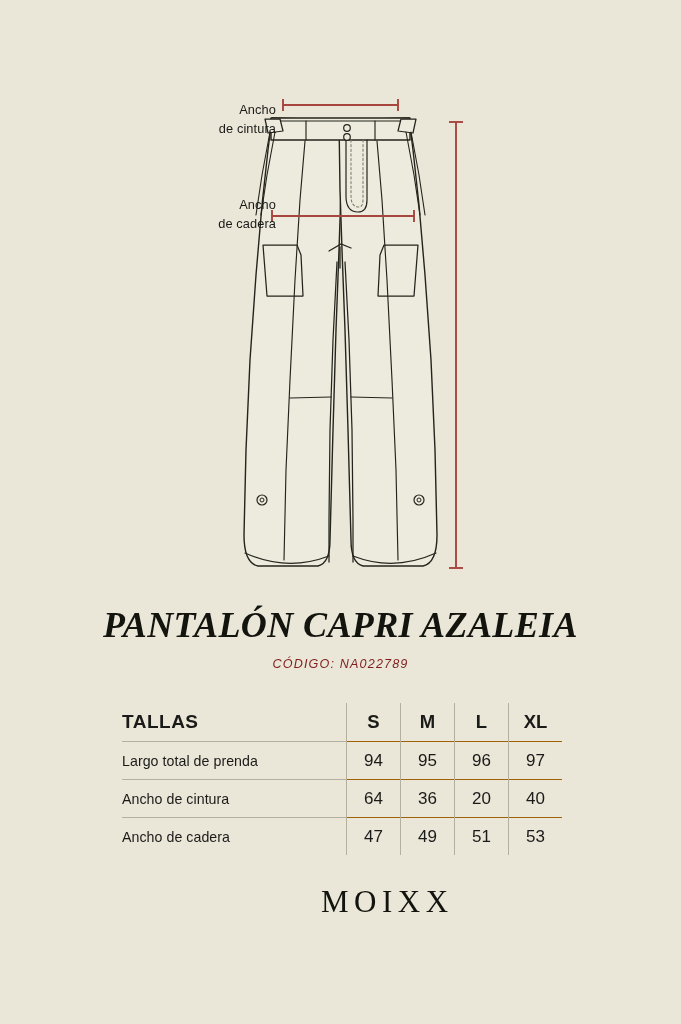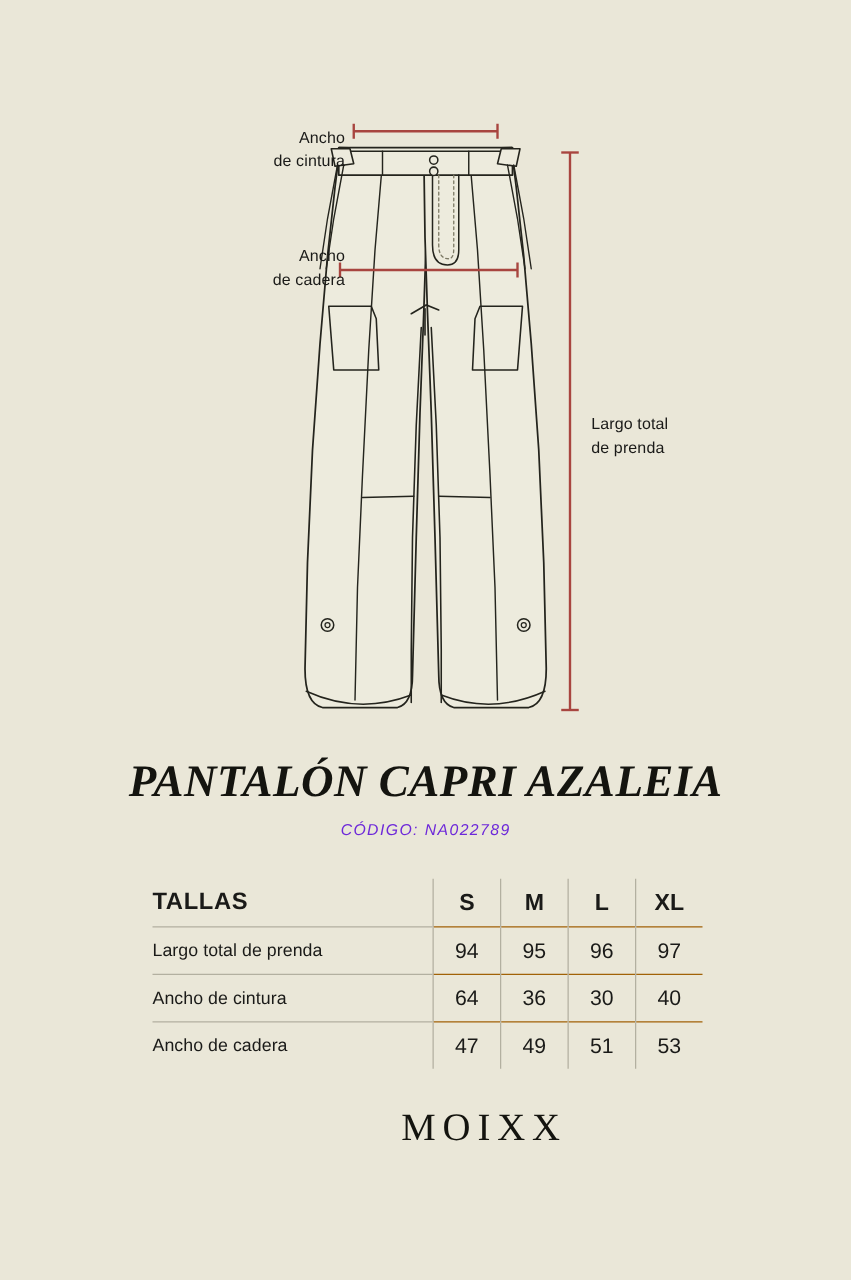--- a/index.html
+++ b/index.html
@@ -79,21 +79,21 @@
     font-weight: 700;
     letter-spacing: 0.4px;
     color: #14140f;
     margin: 0;
     line-height: 1.1;
   }
   .product-code {
     font-family: "Liberation Sans", sans-serif;
     font-size: 12.6px;
     letter-spacing: 1.15px;
-    color: #6d28d9;
+    color: #7f1d1d;
     margin-top: 11px;
   }
 
   
   .size-table-wrap {
     position: absolute;
     left: 122px;
     top: 703px;
     width: 440px;
   }
@@ -267,22 +267,20 @@
         <path d="M456,122 L456,568"></path>
         <path d="M449,122 L463,122"></path>
         <path d="M449,568 L463,568"></path>
       </g>
     </svg>
 
     <div class="measure-label label-waist">Ancho
 de cintura</div>
     <div class="measure-label label-hip">Ancho
 de cadera</div>
-    <div class="measure-label label-length">Largo total
-de prenda</div>
   </div>
 
   <div class="title-block">
     <h1 class="product-title">PANTALÓN CAPRI AZALEIA</h1>
     <div class="product-code">CÓDIGO: NA022789</div>
   </div>
 
   <div class="size-table-wrap">
     <table class="size-table">
       <thead>
@@ -299,21 +297,21 @@
           <td class="row-label">Largo total de prenda</td>
           <td class="row-value">94</td>
           <td class="row-value">95</td>
           <td class="row-value">96</td>
           <td class="row-value">97</td>
         </tr>
         <tr>
           <td class="row-label">Ancho de cintura</td>
           <td class="row-value">64</td>
           <td class="row-value">36</td>
-          <td class="row-value">30</td>
+          <td class="row-value">20</td>
           <td class="row-value">40</td>
         </tr>
         <tr>
           <td class="row-label">Ancho de cadera</td>
           <td class="row-value">47</td>
           <td class="row-value">49</td>
           <td class="row-value">51</td>
           <td class="row-value">53</td>
         </tr>
       </tbody>

